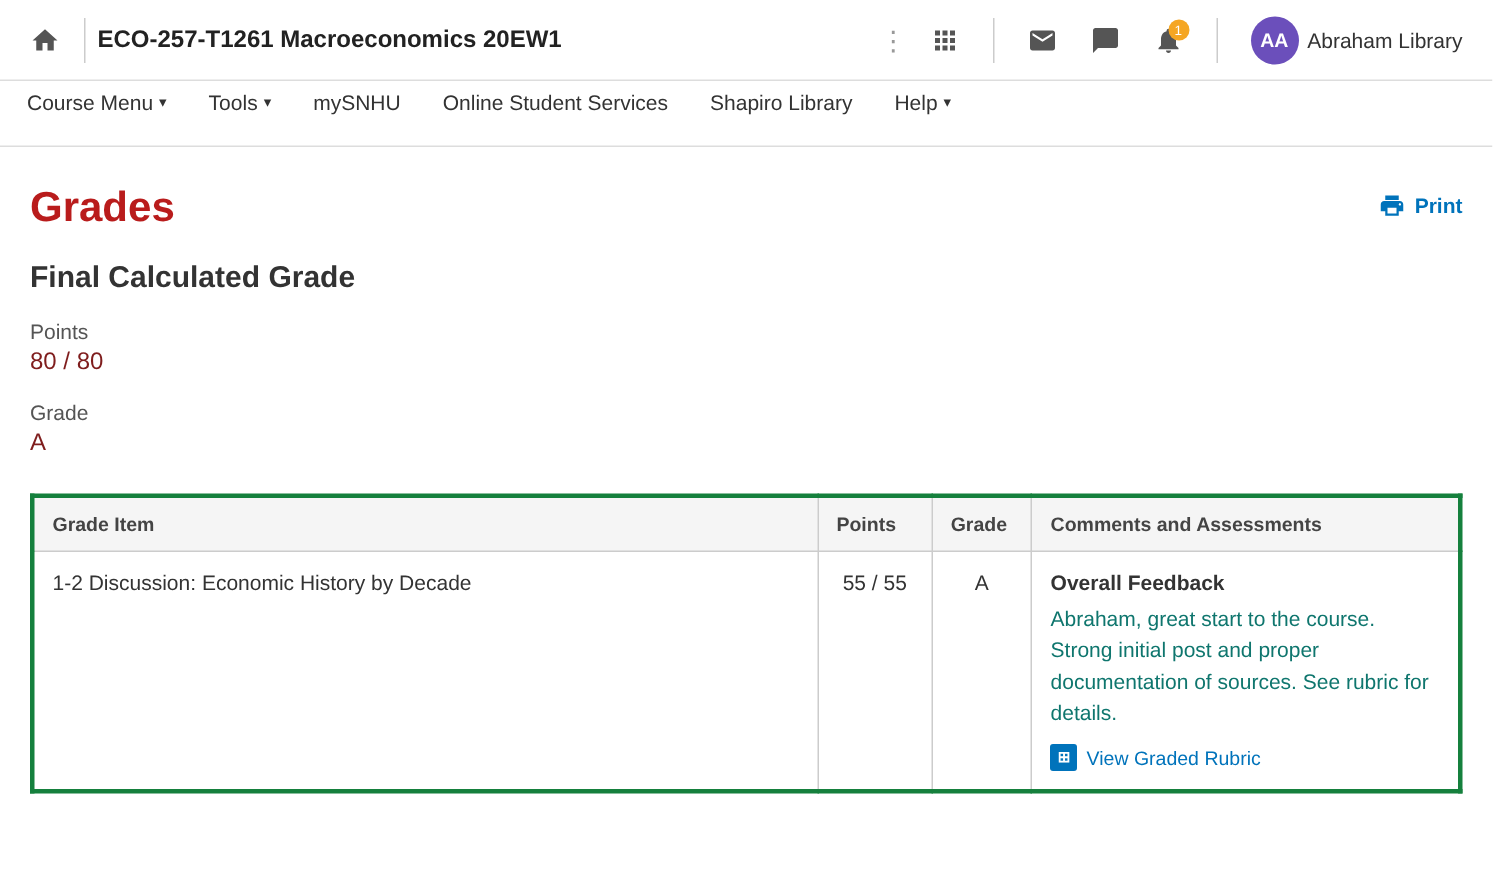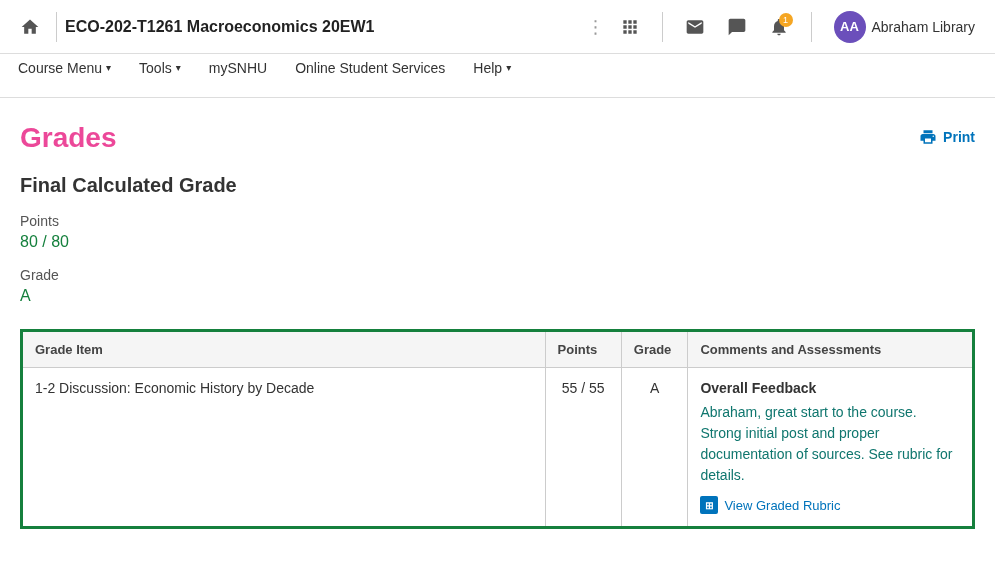--- a/index.html
+++ b/index.html
@@ -63,33 +63,33 @@
     }
     .nav-item .caret { font-size: 10px; }
 
     
     .main-content { padding: 24px 20px; }
 
     .grades-header {
       display: flex; align-items: flex-start; justify-content: space-between;
       margin-bottom: 20px;
     }
-    .page-title { font-size: 28px; font-weight: 600; color: #ec4899; }
+    .page-title { font-size: 28px; font-weight: 600; color: #b91c1c; }
     .print-btn {
       display: flex; align-items: center; gap: 6px;
       color: #0073bb; cursor: pointer; font-size: 14px;
       margin-top: 6px;
       font-weight: bold;
     }
 
     .section-title { font-size: 20px; font-weight: 600; margin-bottom: 16px; }
 
     .grade-info { margin-bottom: 8px; }
     .grade-label { font-size: 14px; color: #555; margin-bottom: 4px; }
-    .grade-value { font-size: 16px; color: #15803d; margin-bottom: 16px; }
+    .grade-value { font-size: 16px; color: #7f1d1d; margin-bottom: 16px; }
 
     
     .grade-table {
       width: 100%; border-collapse: collapse;
       border: 3px solid #15803d; margin-top: 24px;
     }
     .grade-table th {
       background: #f5f5f5; border: 1px solid #ccc;
       padding: 10px 12px; text-align: left;
       font-size: 13px; font-weight: 600; color: #444;
@@ -119,21 +119,21 @@
 </head>
 <body>
 
 <div class="top-header">
   <div class="home-icon-wrap">
     <svg width="20" height="20" viewBox="0 0 24 24" fill="#555">
       <path d="M10 20v-6h4v6h5v-8h3L12 3 2 12h3v8z"></path>
     </svg>
   </div>
   <div class="divider"></div>
-  <div class="course-title">ECO-202-T1261 Macroeconomics 20EW1</div>
+  <div class="course-title">ECO-257-T1261 Macroeconomics 20EW1</div>
   <div class="right-icons">
     <div class="dots-icon">⋮</div>
     <div class="icon-btn">
       <svg width="20" height="20" viewBox="0 0 24 24" fill="#555">
         <path d="M4 4h4v4H4V4zm6 0h4v4h-4V4zm6 0h4v4h-4V4zM4 10h4v4H4v-4zm6 0h4v4h-4v-4zm6 0h4v4h-4v-4zM4 16h4v4H4v-4zm6 0h4v4h-4v-4zm6 0h4v4h-4v-4z"></path>
       </svg>
     </div>
     <div class="divider"></div>
     <div class="icon-btn">
       <svg width="20" height="20" viewBox="0 0 24 24" fill="#555">
@@ -166,20 +166,23 @@
   </div>
   <div class="nav-item">
     <span>Tools</span>
     <span class="caret">▾</span>
   </div>
   <div class="nav-item">
     <span>mySNHU</span>
   </div>
   <div class="nav-item">
     <span>Online Student Services</span>
+  </div>
+  <div class="nav-item">
+    <span>Shapiro Library</span>
   </div>
   <div class="nav-item">
     <span>Help</span>
     <span class="caret">▾</span>
   </div>
 </div>
 
 <div class="main-content">
   <div class="grades-header">
     <h1 class="page-title">Grades</h1>

